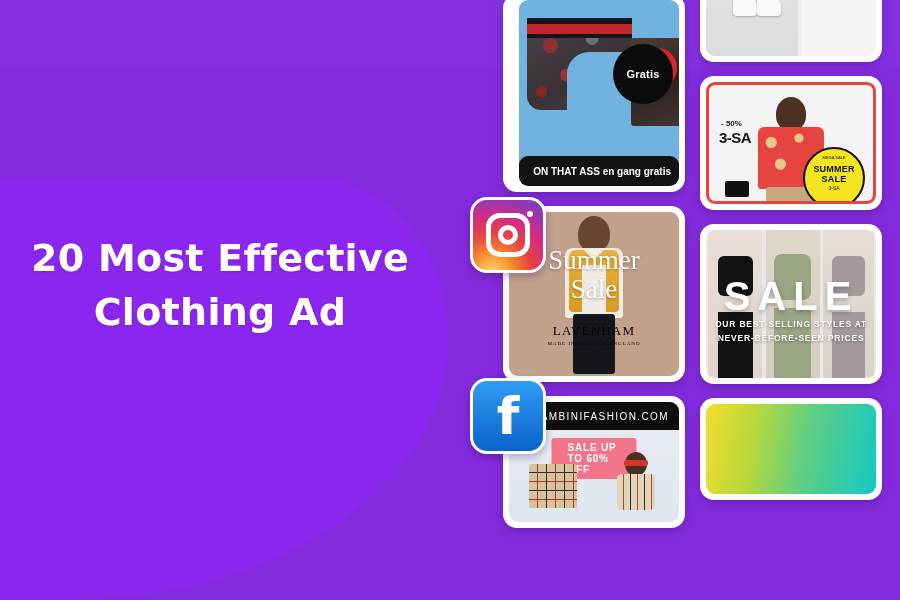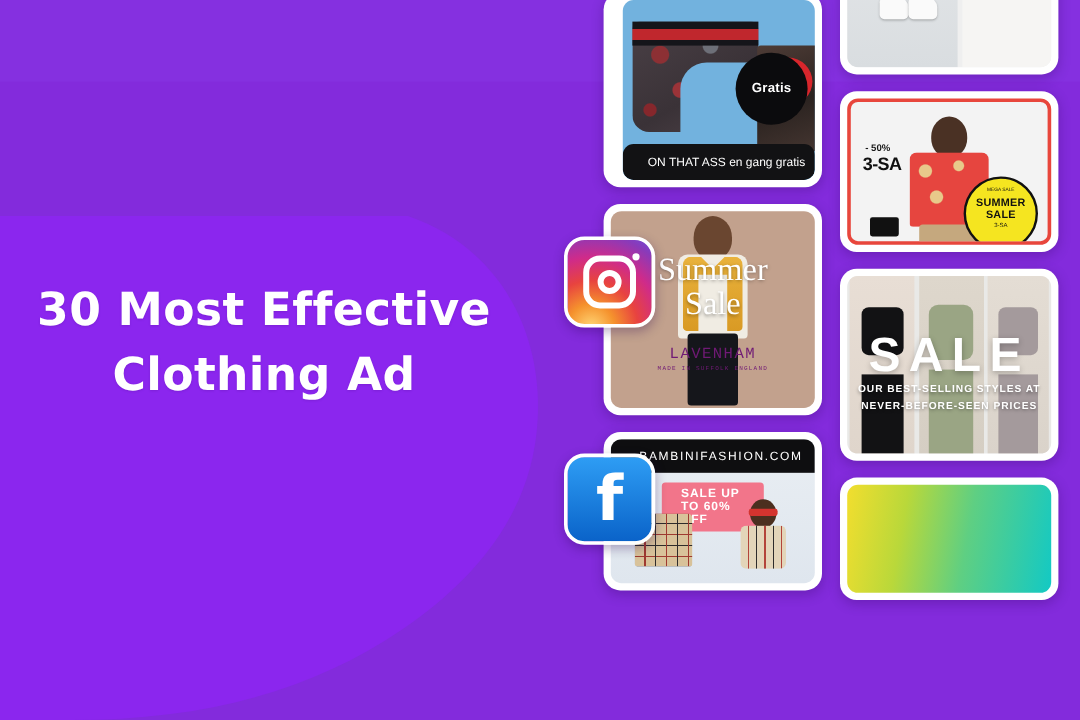--- a/index.html
+++ b/index.html
@@ -34,21 +34,21 @@
   .col-b { left:700px; top:-88px; width:182px; }
 
   .card {
     background:#ffffff; border-radius:14px; padding:6px;
     box-shadow:0 3px 10px rgba(40,0,80,.26);
     overflow:hidden; flex:none;
   }
   .card-inner { border-radius:9px; overflow:hidden; position:relative; }
 
   
-  .c1 .card-inner { height:150px; background:#72B2DE;margin-left:10px; }
+  .c1 .card-inner { height:186px; background:#72B2DE;margin-left:10px; }
   .c1 .brief {
     position:absolute; left:8px; top:18px; width:105px; height:92px;
     background:
       radial-gradient(circle at 22% 30%, #8d3034 0 7px, transparent 8px),
       radial-gradient(circle at 62% 22%, #6d6f78 0 6px, transparent 7px),
       radial-gradient(circle at 38% 62%, #9b3338 0 6px, transparent 7px),
       radial-gradient(circle at 80% 58%, #5d5f68 0 6px, transparent 7px),
       radial-gradient(circle at 14% 80%, #86272c 0 5px, transparent 6px),
       linear-gradient(150deg,#4a4046,#3a3237 60%,#4e4248);
     border-radius:6px 6px 14px 14px;
@@ -71,21 +71,21 @@
   .c1 .gratis {
     position:absolute; right:6px; top:44px; width:60px; height:60px;
     border-radius:50%; background:#0b0b0d; color:#fff;
     display:flex; align-items:center; justify-content:center;
     font-size:11px; font-weight:bold; letter-spacing:.2px;
   }
   .c1 .caption {
     position:absolute; left:0; right:0; bottom:0; height:30px;
     background:#121214; color:#fff; display:flex; align-items:center;
     justify-content:flex-end; padding-right:8px;
-    font-size:10px; font-weight:normal; border-radius:9px;
+    font-size:10px; font-weight:bold; border-radius:9px;
   }
 
   
   .c2 .card-inner { height:164px; background:#c2a18d; }
   .c2 .figure {
     position:absolute; left:50%; transform:translateX(-50%); top:4px;
     width:86px; height:160px;
   }
   .c2 .head { position:absolute; left:27px; top:0; width:32px; height:36px;
     border-radius:50% 50% 44% 44%; background:#6a4630; }
@@ -95,22 +95,22 @@
     background:linear-gradient(#e9b23c,#d99a24); border-radius:7px 7px 4px 4px;
     clip-path:polygon(0 0,30% 0,50% 16%,70% 0,100% 0,100% 100%,74% 100%,74% 24%,26% 24%,26% 100%,0 100%); }
   .c2 .pants { position:absolute; left:22px; top:98px; width:42px; height:60px;
     background:#15161b; border-radius:3px; }
   .c2 .ssale {
     position:absolute; left:0; right:0; top:34px; text-align:center; color:#fff;
     font-family:"Liberation Serif", serif; font-size:27px; line-height:1.08;
     text-shadow:0 1px 3px rgba(0,0,0,.35);
   }
   .c2 .brand {
-    position:absolute; left:0; right:0; bottom:30px; text-align:center; color:#701a75;
-    font-family:Liberation Mono, monospace; font-size:13px; letter-spacing:1.2px;
+    position:absolute; left:0; right:0; bottom:30px; text-align:center; color:#000000;
+    font-family:Liberation Serif, serif; font-size:13px; letter-spacing:1.2px;
   }
   .c2 .brand small { display:block; font-size:5px; letter-spacing:1px; margin-top:2px; }
 
   
   .c3 .card-inner { height:120px; background:linear-gradient(#e9eef3,#dfe6ee); }
   .c3 .topbar {
     position:absolute; left:0; right:0; top:0; height:28px; background:#0e0e10;
     color:#fff; display:flex; align-items:center; justify-content:flex-end;
     padding-right:10px; font-size:10px; letter-spacing:1.4px;
   }
@@ -234,21 +234,21 @@
   <div class="bg-base"></div>
   <div class="bg-band-top"></div>
 
   <div class="blob">
     <svg viewBox="0 0 720 420" preserveAspectRatio="none" aria-hidden="true">
       <path d="M0,0 L600,0 C676,26 712,96 708,170 C704,244 660,300 596,344 C520,396 430,420 320,420 L0,420 Z" fill="#8B26EE"></path>
     </svg>
   </div>
 
   <div class="headline">
-    <span class="ln">30 Most Effective</span>
+    <span class="ln">20 Most Effective</span>
     <span class="ln">Clothing Ad</span>
   </div>
 
   <div class="col col-a">
 
     <div class="card c1">
       <div class="card-inner">
         <div class="brief"></div>
         <div class="pouch">
           <div class="pouch-dot"></div>

